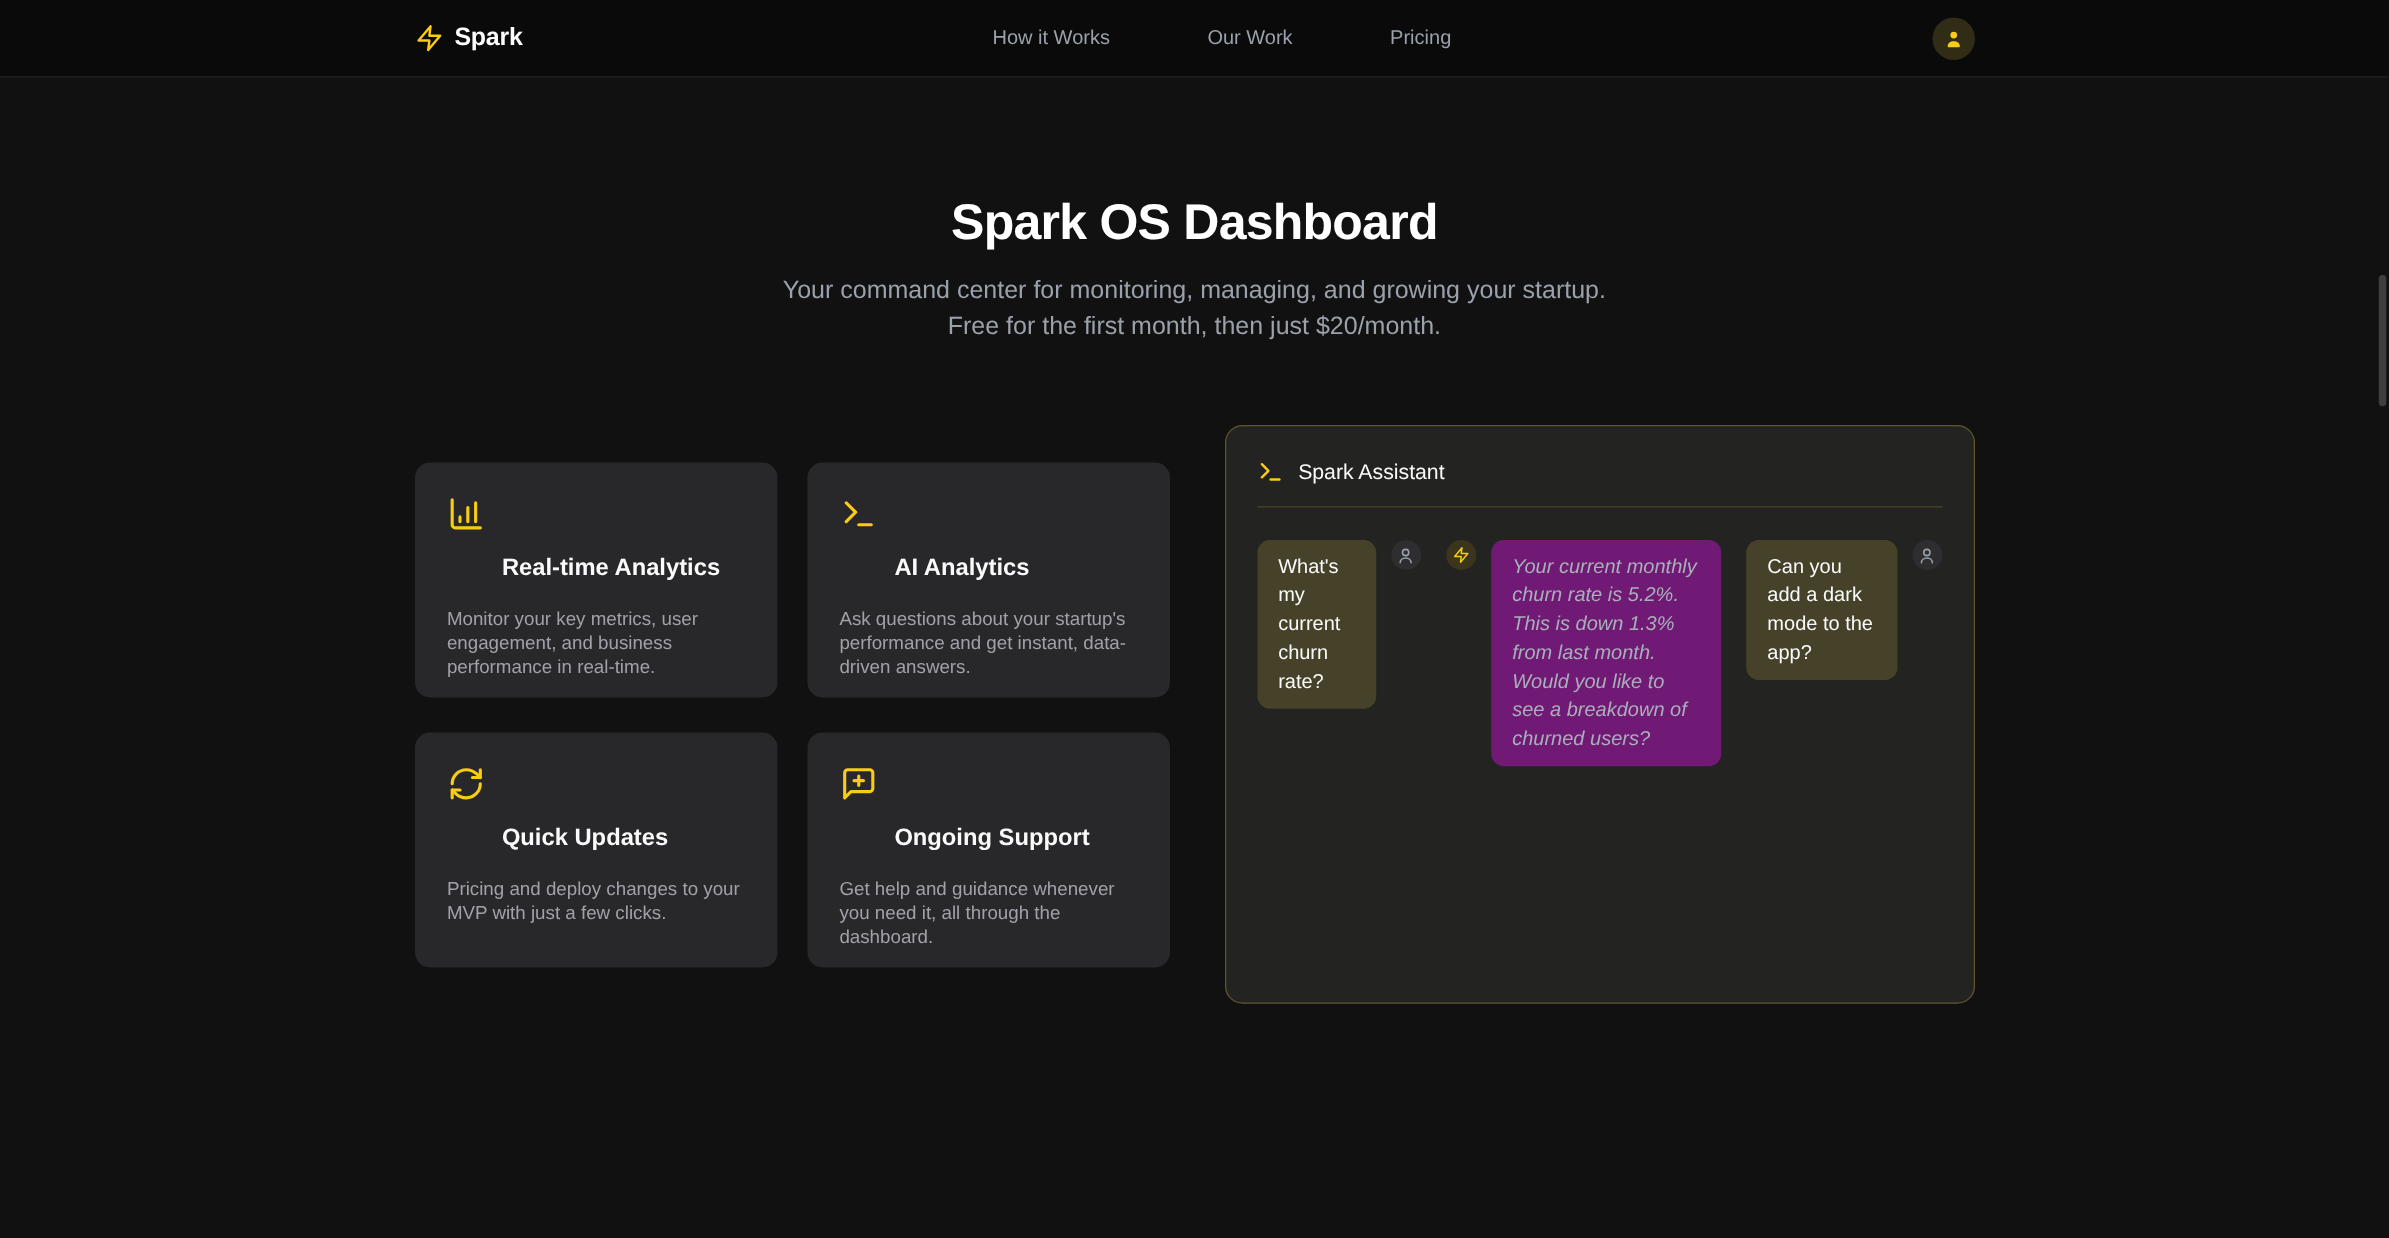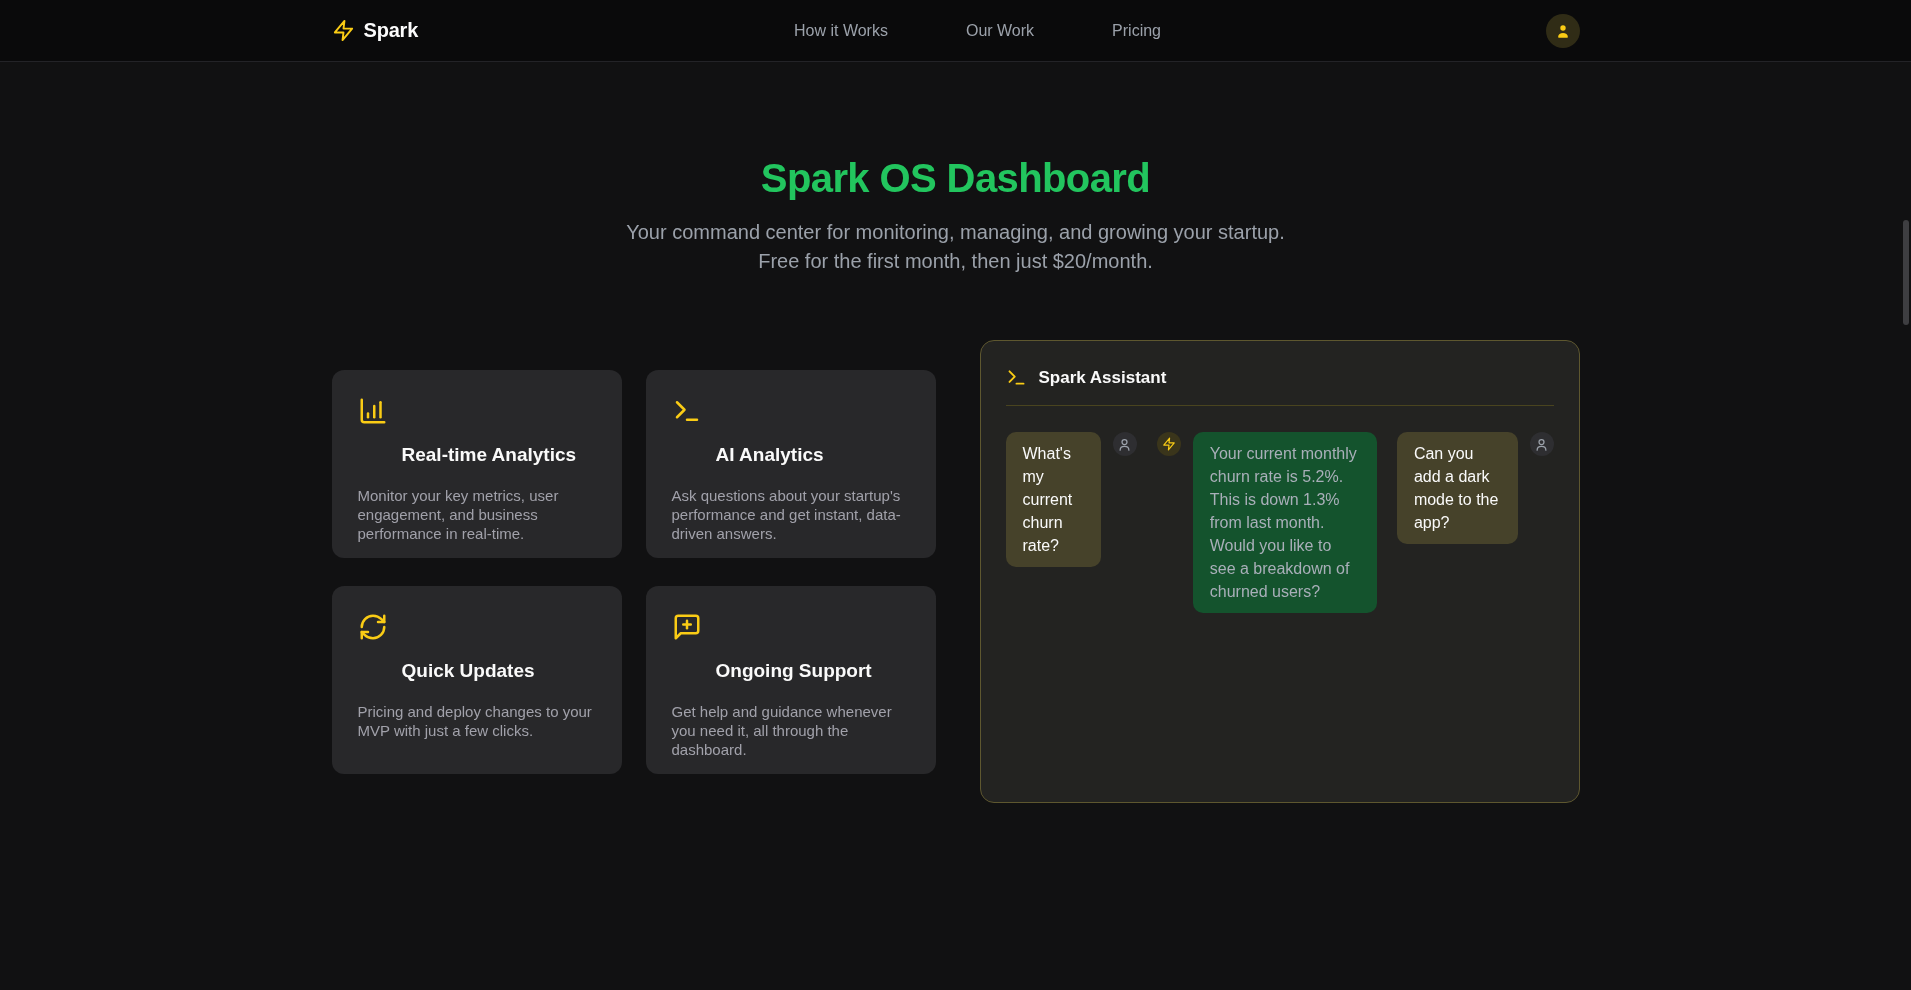--- a/index.html
+++ b/index.html
@@ -35,21 +35,21 @@
     background: #302c16; border: none; cursor: pointer;
     display: flex; align-items: center; justify-content: center;
   }
 
   
   .hero { text-align: center; }
   .hero h1 {
     margin-top: 92px;
     font-size: 40px; line-height: 48px;
     font-weight: 700; letter-spacing: -0.6px;
-    color: #22c55e;
+    color: #ffffff;
   }
   .hero p {
     margin: 16px auto 0;
     max-width: 690px;
     font-size: 20px; line-height: 29px;
     color: #9ba1aa;
   }
 
   
   .content {
@@ -81,36 +81,36 @@
     width: 600px; height: 463px;
     background: #232321;
     border: 1px solid #5e572f;
     border-radius: 14px;
     display: flex; flex-direction: column;
   }
   .panel-header {
     padding: 26px 25px 0;
   }
   .panel-title-row { display: flex; align-items: center; gap: 12px; }
-  .panel-title { font-size: 17px; font-weight: 700; color: #fafafa; }
+  .panel-title { font-size: 17px; font-weight: 400; color: #fafafa; }
   .panel-divider { margin-top: 17px; border: none; border-top: 1px solid #49441f; }
   .messages {
     padding: 26px 25px;
     display: flex; flex-direction: row; gap: 20px;
     flex: 1; overflow: hidden;
   }
   .msg-row { display: flex; align-items: flex-start; gap: 12px; }
   .msg-row.user { justify-content: flex-end; }
   .bubble {
     border-radius: 10px;
     padding: 10px 17px;
     font-size: 16px; line-height: 23px;
   }
   .bubble.user { background: #46422a; color: #fafafa; max-width: 420px; }
-  .bubble.assistant { background: #14532d; color: #a9afb9; max-width: 440px; }
+  .bubble.assistant { background: #701a75; color: #a9afb9; max-width: 440px; font-style: italic; }
   .msg-avatar {
     flex: 0 0 auto;
     width: 24px; height: 24px; border-radius: 50%;
     display: flex; align-items: center; justify-content: center;
   }
   .msg-avatar.user { background: #2e2e31; }
   .msg-avatar.assistant { background: #3a351b; }
 
   
   .scrollbar-track {

